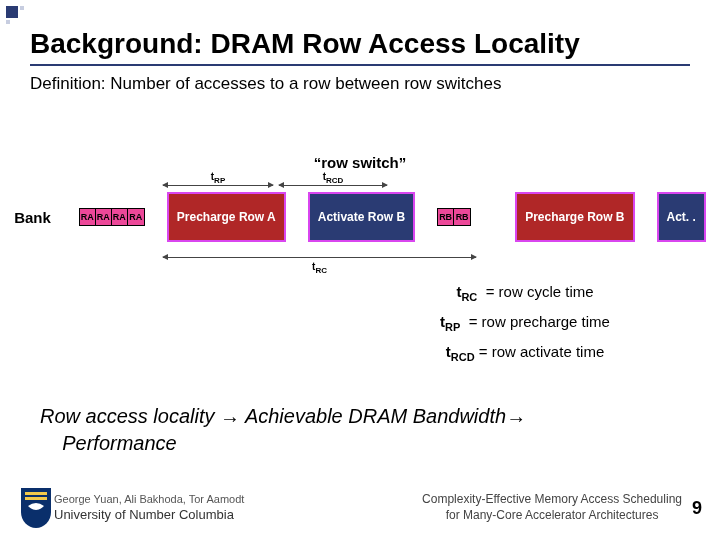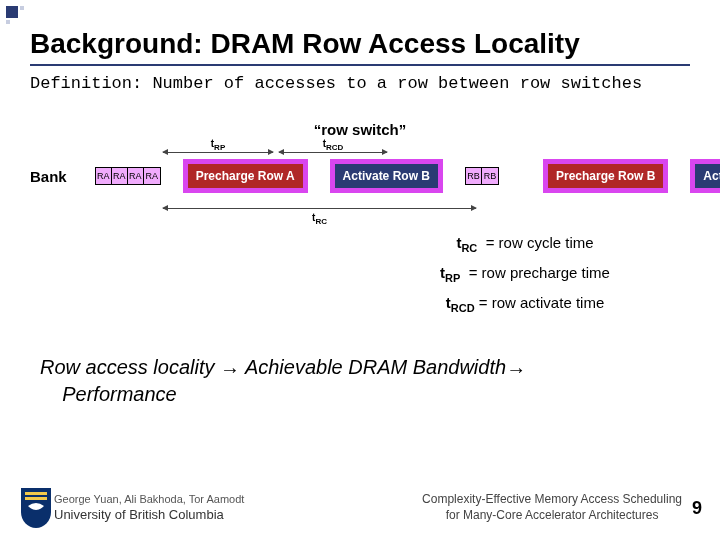--- a/index.html
+++ b/index.html
@@ -7,33 +7,33 @@
   .slide { position: relative; width: 720px; height: 540px; padding: 24px 30px 0 30px; }
 
   .corner { position: absolute; top: 6px; left: 6px; width: 20px; height: 20px; }
   .corner .sq { position: absolute; background: #2a3b73; }
   .corner .a { top: 0; left: 0; width: 12px; height: 12px; }
   .corner .b { top: 0; left: 14px; width: 4px; height: 4px; background: #c7cde0; }
   .corner .c { top: 14px; left: 0; width: 4px; height: 4px; background: #c7cde0; }
 
   .title { font-size: 28px; margin-top: 4px; }
   .rule  { border: none; border-top: 2px solid #2a3b73; margin: 4px 0 8px 0; width: 100%; }
-  .subtitle { font-size: 17px; margin-bottom: 28px; font-family: Liberation Mono, monospace; }
+  .subtitle { font-size: 17px; margin-bottom: 60px; }
 
   .rowswitch-wrap { text-align: center; margin-bottom: 6px; position: relative; }
   .rowswitch { font-weight: bold; font-size: 15px; }
 
-  .diagram { display: flex; align-items: center; gap: 22px; justify-content: flex-start; margin-bottom: 8px; position: relative; }
+  .diagram { display: flex; align-items: center; gap: 22px; justify-content: center; margin-bottom: 8px; position: relative; }
   .banklabel { font-weight: bold; font-size: 15px; margin-right: 6px; }
 
   .boxgroup { display: flex; border: 1px solid #000; }
-  .boxgroup.small span { width: 16px; text-align: center; font-size: 9px; font-weight: normal; padding: 3px 0; border-right: 1px solid #000; background: #f0abfc; }
+  .boxgroup.small span { width: 16px; text-align: center; font-size: 9px; font-weight: bold; padding: 3px 0; border-right: 1px solid #000; background: #ec4899; }
   .boxgroup.small span:last-child { border-right: none; }
 
-  .bigbox { border: 5px solid #d946ef; color: #fff; font-weight: bold; font-size: 12px; padding: 5px 8px; white-space: nowrap; }
+  .bigbox { border: 2px solid #d946ef; color: #fff; font-weight: bold; font-size: 12px; padding: 16px 8px; white-space: nowrap; }
   .bg-precharge-a { background: #b02727; }
   .bg-activate-b  { background: #2a3b73; }
   .bg-precharge-b { background: #b02727; }
   .bg-act         { background: #2a3b73; }
 
   
   .timing { position: relative; height: 14px; }
   .timing-top { width: 660px; margin: 0 auto; }
   .timing-bot { width: 660px; margin: 0 auto 14px auto; }
   .arrow { position: absolute; top: 7px; height: 1px; background: #444; }
@@ -135,21 +135,21 @@
     <div class="logo">
       <svg viewBox="0 0 36 44">
         <path d="M3 2 h30 v24 a15 16 0 0 1 -15 16 a15 16 0 0 1 -15 -16 z" fill="#0a2f6b"></path>
         <rect x="7" y="6" width="22" height="3" fill="#f3c94b"></rect>
         <rect x="7" y="11" width="22" height="3" fill="#f3c94b"></rect>
         <path d="M10 20 q8 -6 16 0 q-8 8 -16 0" fill="#fff"></path>
       </svg>
     </div>
     <div class="foot-left">
       <div>George Yuan, Ali Bakhoda, Tor Aamodt</div>
-      <div class="uni">University of British Columbia</div>
+      <div class="uni">University of Number Columbia</div>
     </div>
     <div class="foot-right">
       <div>Complexity-Effective Memory Access Scheduling</div>
       <div>for Many-Core Accelerator Architectures</div>
     </div>
     <div class="pagenum">9</div>
   </div>
 </div>
 
 </body></html>

